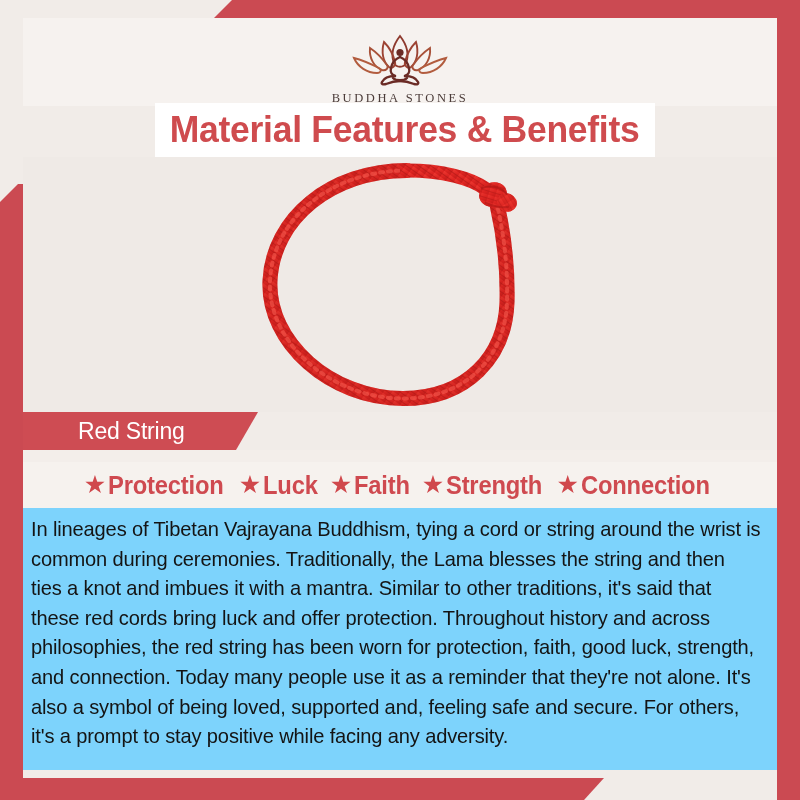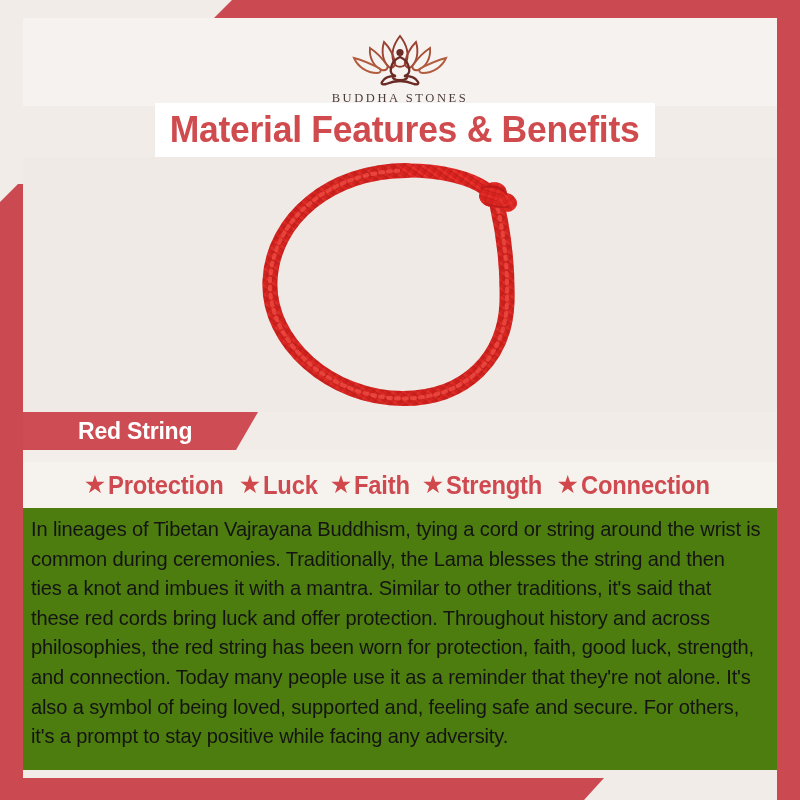--- a/index.html
+++ b/index.html
@@ -148,21 +148,21 @@
     width: 235px;
     height: 38px;
     background: #CE4C53;
     clip-path: polygon(0 0, 100% 0, calc(100% - 22px) 100%, 0 100%);
     display: flex;
     align-items: center;
   }
   .ribbon-label {
     color: #FFFFFF;
     font-size: 23px;
-    font-weight: bold;
+    font-weight: normal;
     margin-left: 55px;
     letter-spacing: -0.2px;
     white-space: nowrap;
   }
   .ribbon-gap {
     position: absolute;
     left: 23px;
     top: 450px;
     width: 754px;
     height: 12px;
@@ -205,21 +205,21 @@
     transform-origin: left center;
   }
 
   
   .body-box {
     position: absolute;
     left: 23px;
     top: 508px;
     width: 754px;
     height: 262px;
-    background: #4d7c0f;
+    background: #7dd3fc;
     box-sizing: border-box;
     padding: 7px 5px 0 8px;
   }
   .body-text {
     font-family: "Liberation Sans Narrow", "Liberation Sans", sans-serif;
     font-size: 20.4px;
     line-height: 29.6px;
     color: #141414;
     font-weight: normal;
     letter-spacing: -0.15px;

